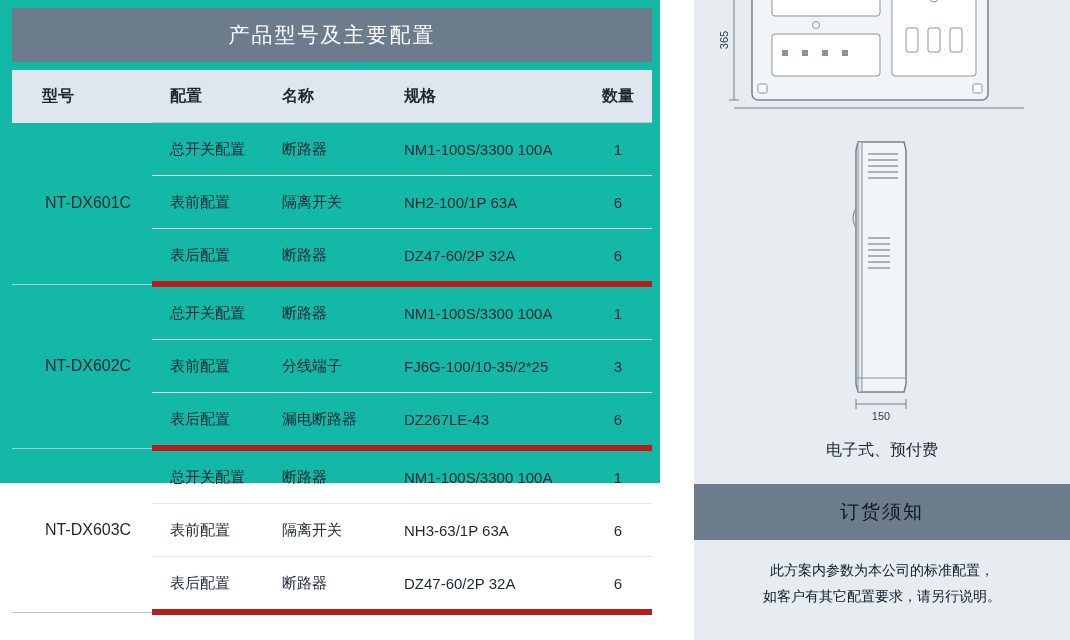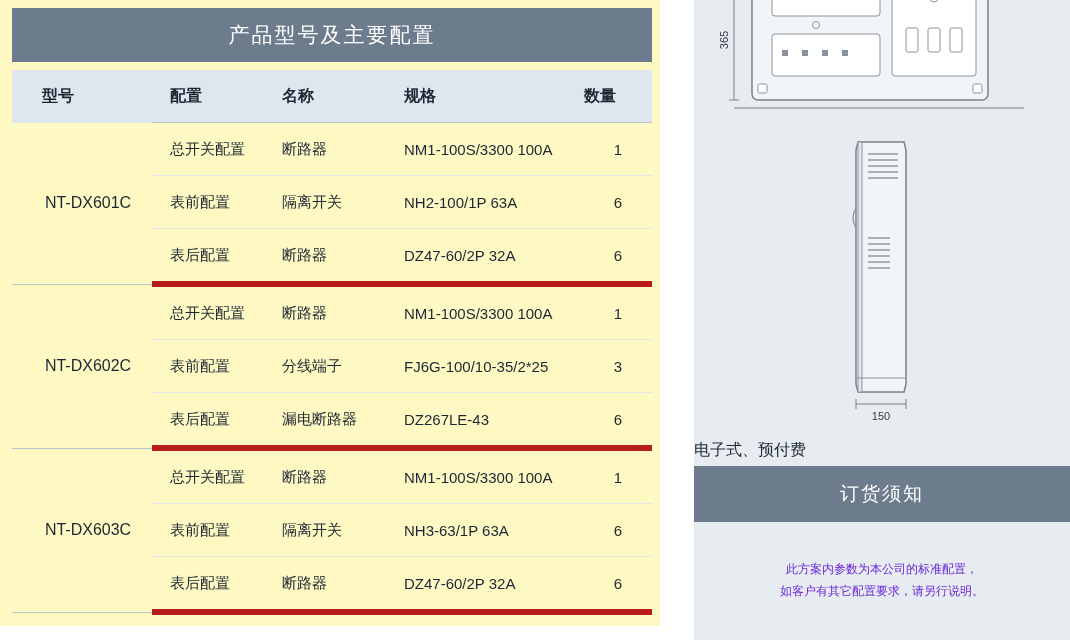--- a/index.html
+++ b/index.html
@@ -19,22 +19,22 @@
     width: 1070px;
     height: 640px;
   }
 
   
   .left-panel {
     position: absolute;
     left: 0;
     top: 0;
     width: 660px;
-    height: 626px;
-    background: #fef9c3;
+    height: 483px;
+    background: #14b8a6;
   }
   .table-title {
     position: absolute;
     left: 12px;
     top: 8px;
     width: 640px;
     height: 54px;
     background: #6d7c8c;
     color: #ffffff;
     font-size: 21px;
@@ -59,21 +59,21 @@
     height: 52px;
     text-align: left;
     padding: 0;
     border: none;
     margin-top: 19px;
   }
   .tbl thead th.c0 { padding-left: 30px; }
   .tbl thead th.c1 { padding-left: 18px; }
   .tbl thead th.c2 { padding-left: 10px; }
   .tbl thead th.c3 { padding-left: 10px; }
-  .tbl thead th.c4 { padding-left: 0; text-align: left; }
+  .tbl thead th.c4 { padding-left: 0; text-align: center; }
 
   .tbl td {
     font-size: 15px;
     color: #1d2733;
     height: 52px;
     padding: 0;
     border-bottom: 1px solid #e3e7eb;
     vertical-align: middle;
   }
   .tbl td.model {
@@ -125,45 +125,45 @@
     top: 130px;
     width: 376px;
     height: 300px;
     margin-left: 7px;
   }
   .caption {
     position: absolute;
     left: 0;
     top: 440px;
     width: 376px;
-    text-align: left;
+    text-align: center;
     font-size: 16px;
     color: #1d2733;
   }
   .order-title {
     position: absolute;
     left: 0;
-    top: 466px;
+    top: 484px;
     width: 376px;
     height: 56px;
     background: #6d7c8c;
-    color: #ffffff;
+    color: #0f172a;
     font-size: 19px;
     letter-spacing: 2px;
     display: flex;
     align-items: center;
     justify-content: center;
   }
   .order-body {
     position: absolute;
     left: 14px;
     top: 558px;
     width: 348px;
-    font-size: 12px;
-    color: #6d28d9;
+    font-size: 14px;
+    color: #0f172a;
     line-height: 1.85;
     text-align: center;
   }
   .dim-label {
     font-size: 11px;
     fill: #333b44;
     font-family: "Liberation Sans", sans-serif;
   }
 </style>
 </head>

